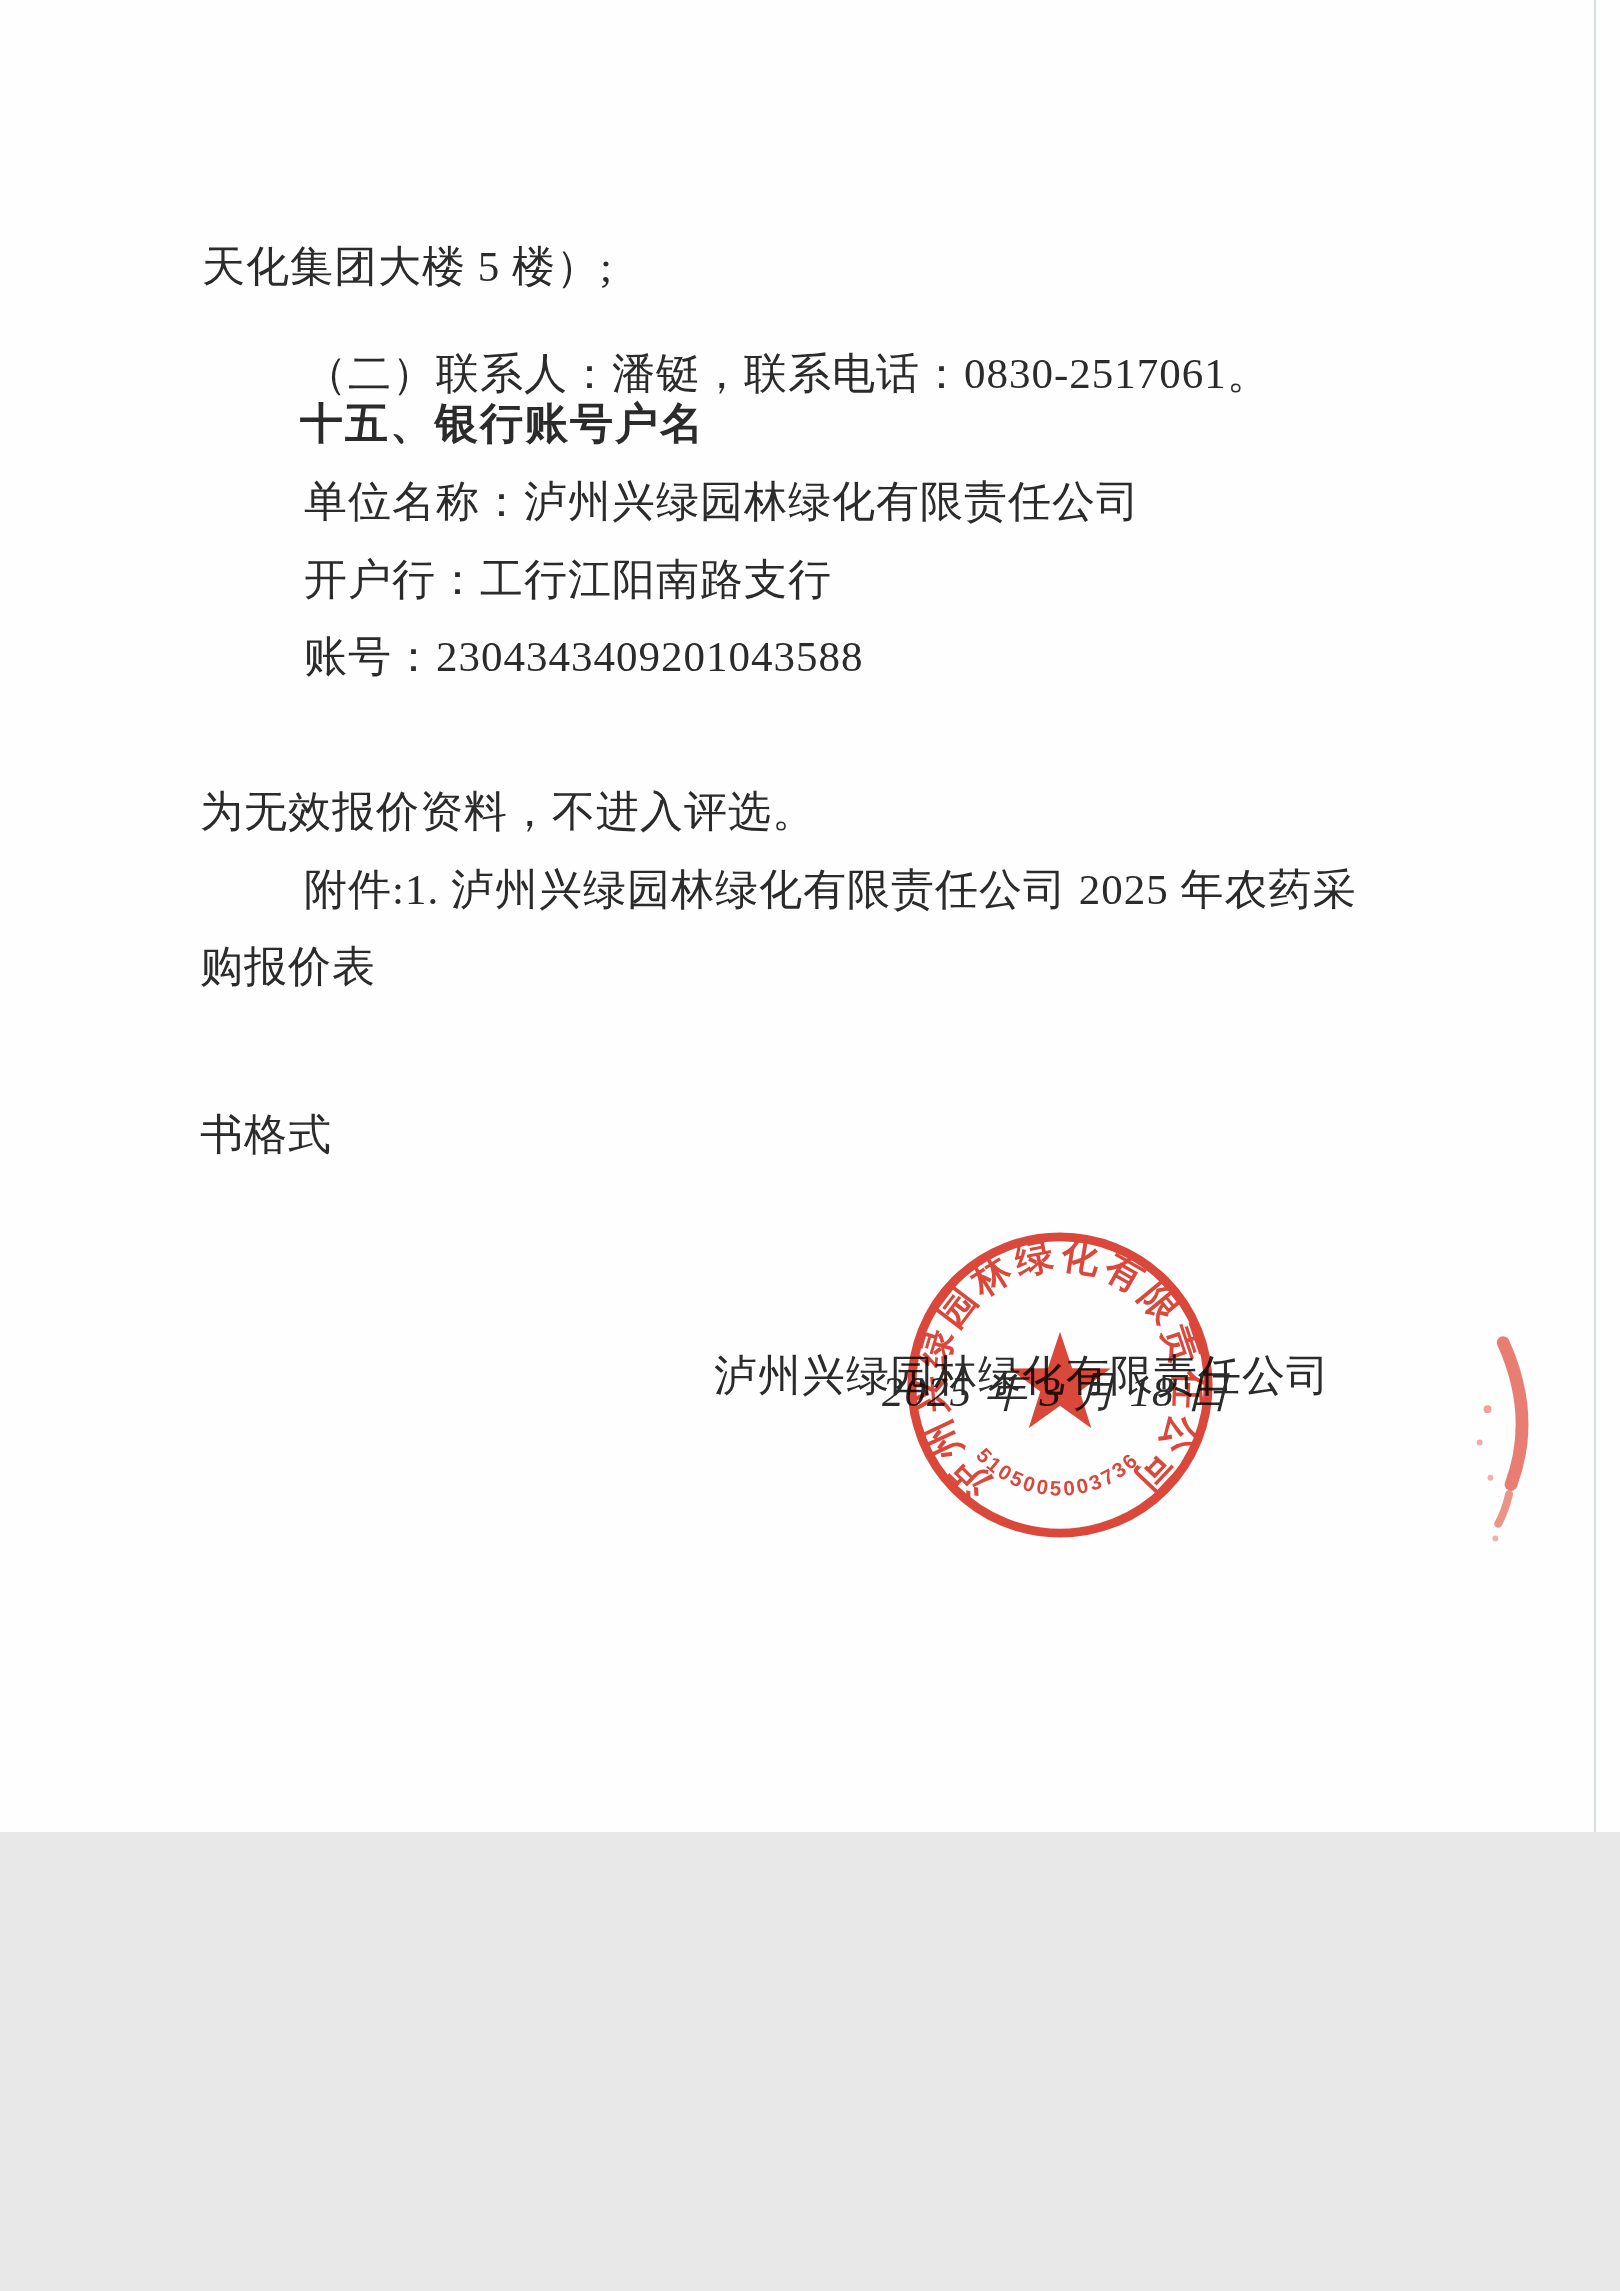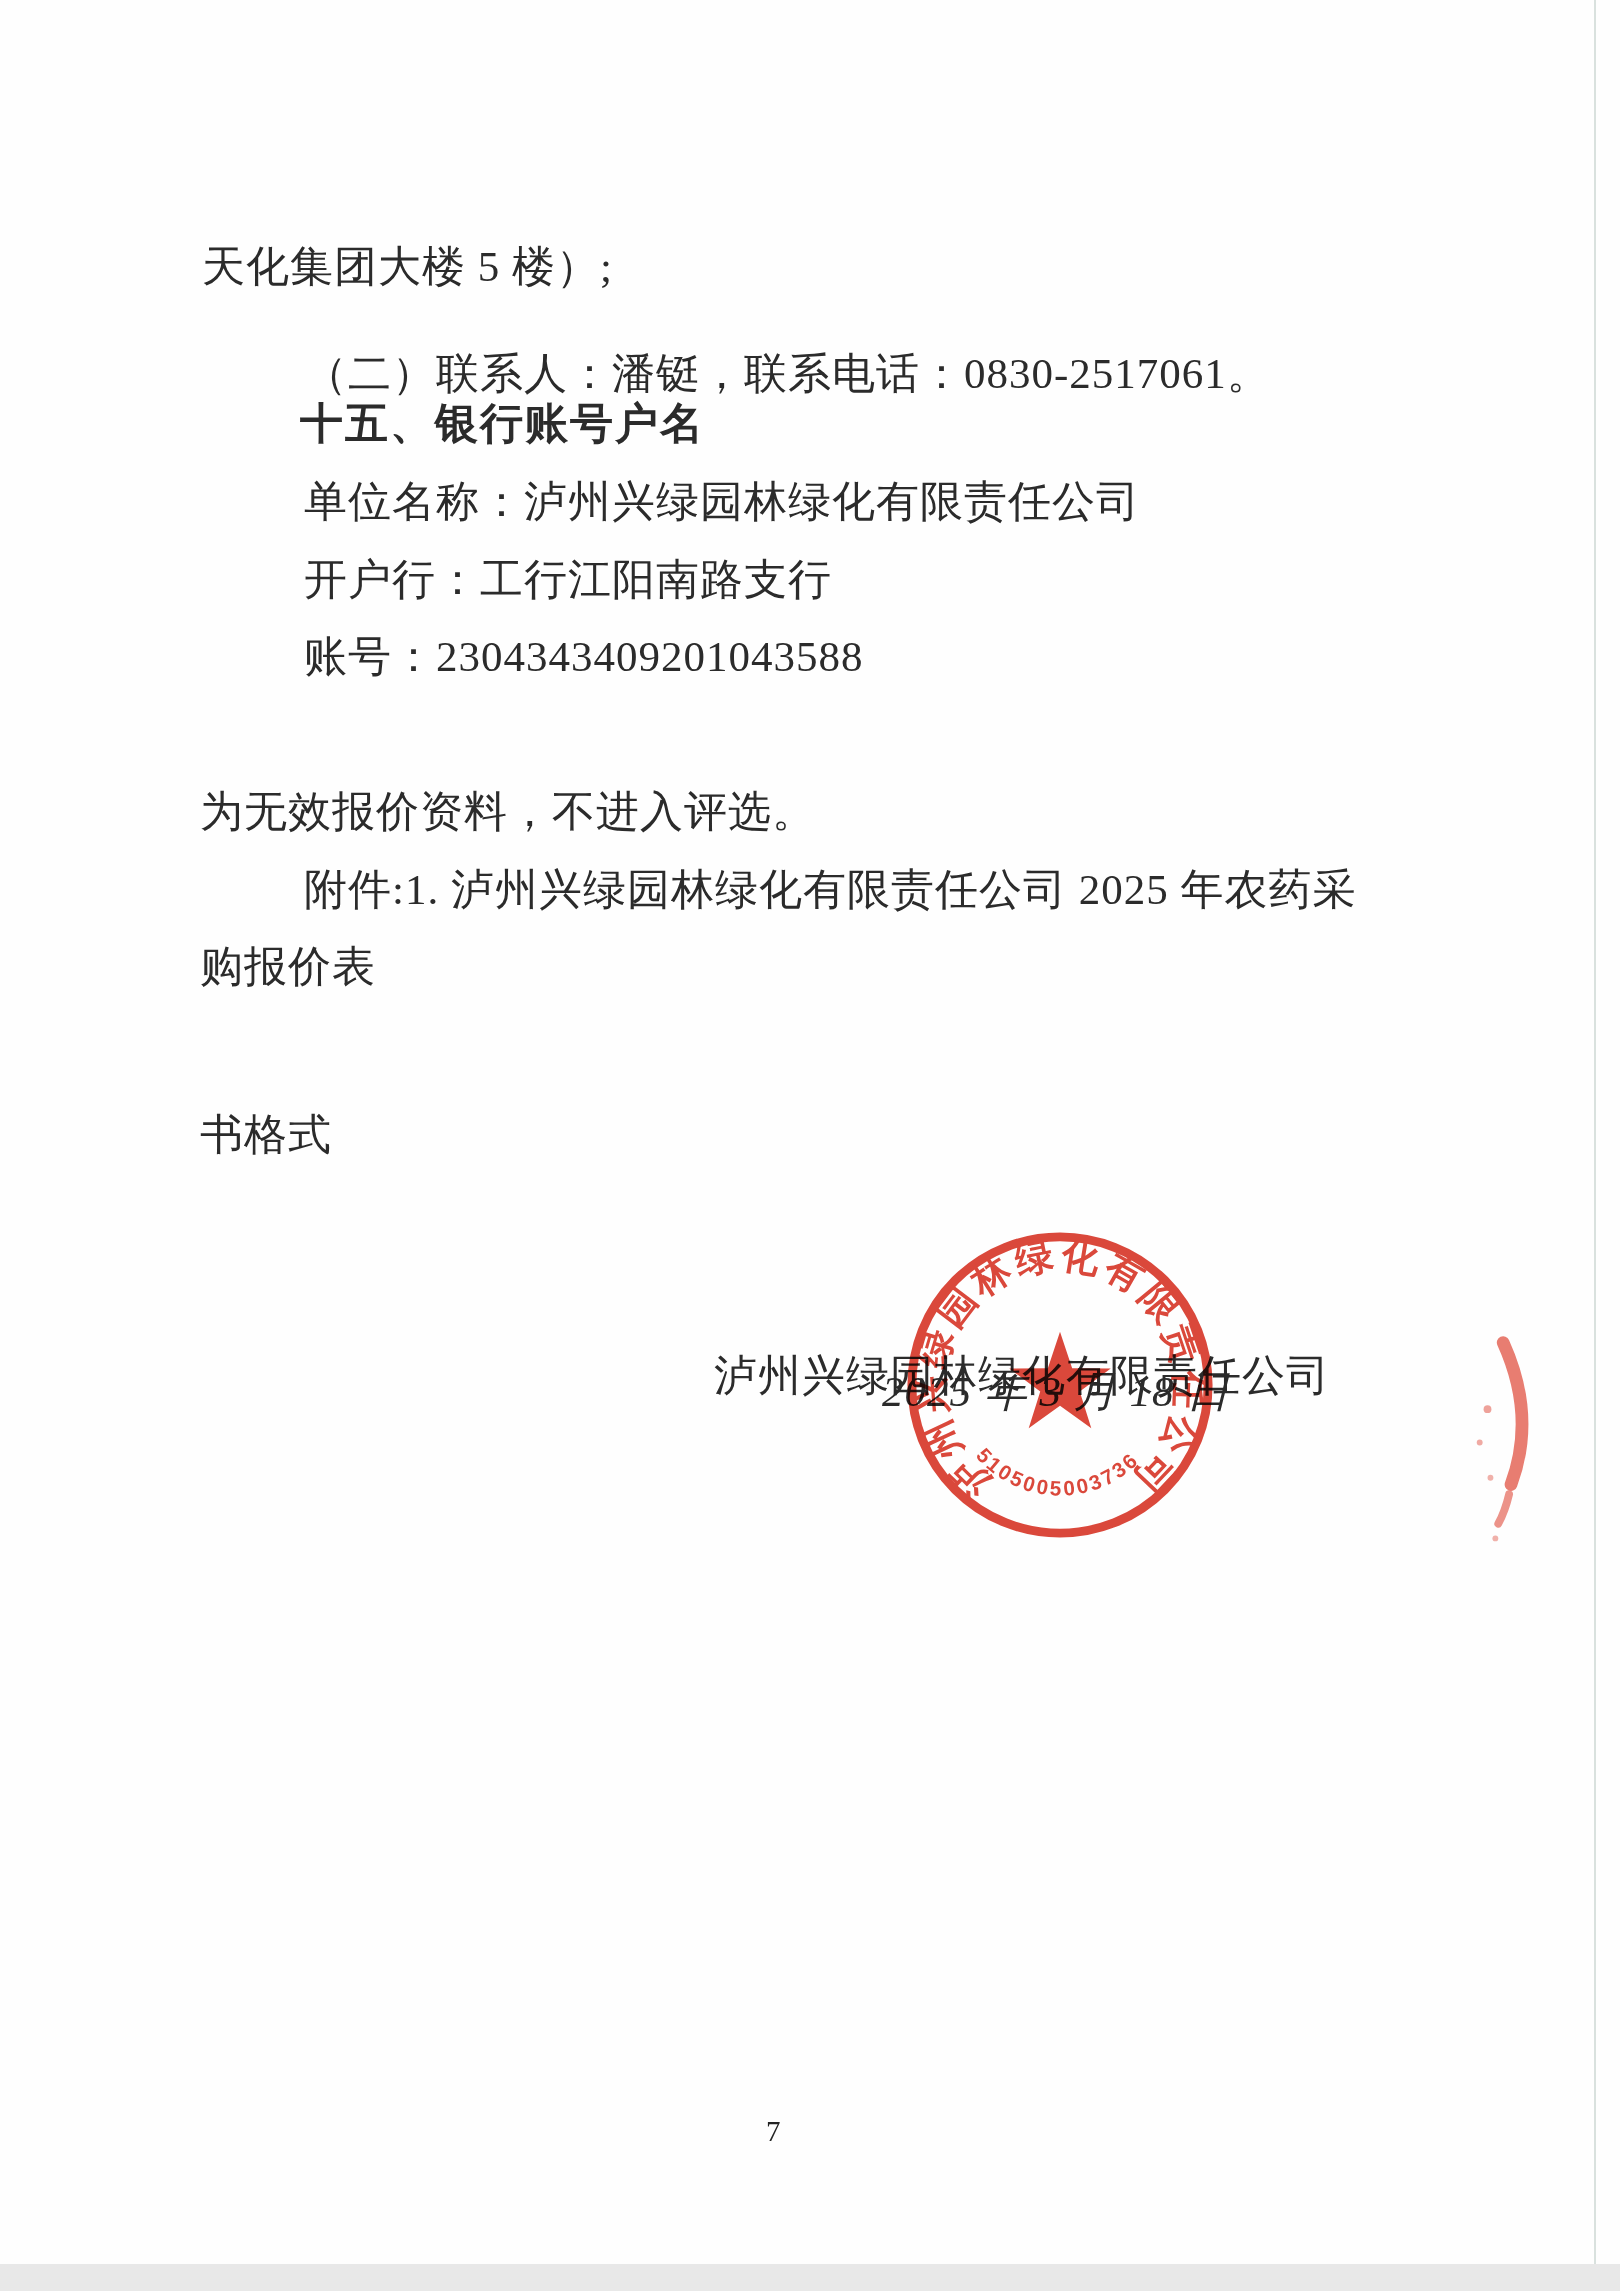--- a/index.html
+++ b/index.html
@@ -1,18 +1,18 @@
 <!DOCTYPE html>
 <html><head>
 <meta charset="utf-8">
 <style>
   html,body{margin:0;padding:0;background:#e8e8e8;}
   .page{
     position:relative;
-    width:1620px;height:2264px;
+    width:1620px;height:1832px;
     background:#fefefe;
     overflow:hidden;
     font-family:"Liberation Serif","DejaVu Serif",serif;
     color:#2b2b2b;
     text-align:right;
   }
   .txt{
     position:absolute;
     font-size:43px;
     line-height:1.2;

